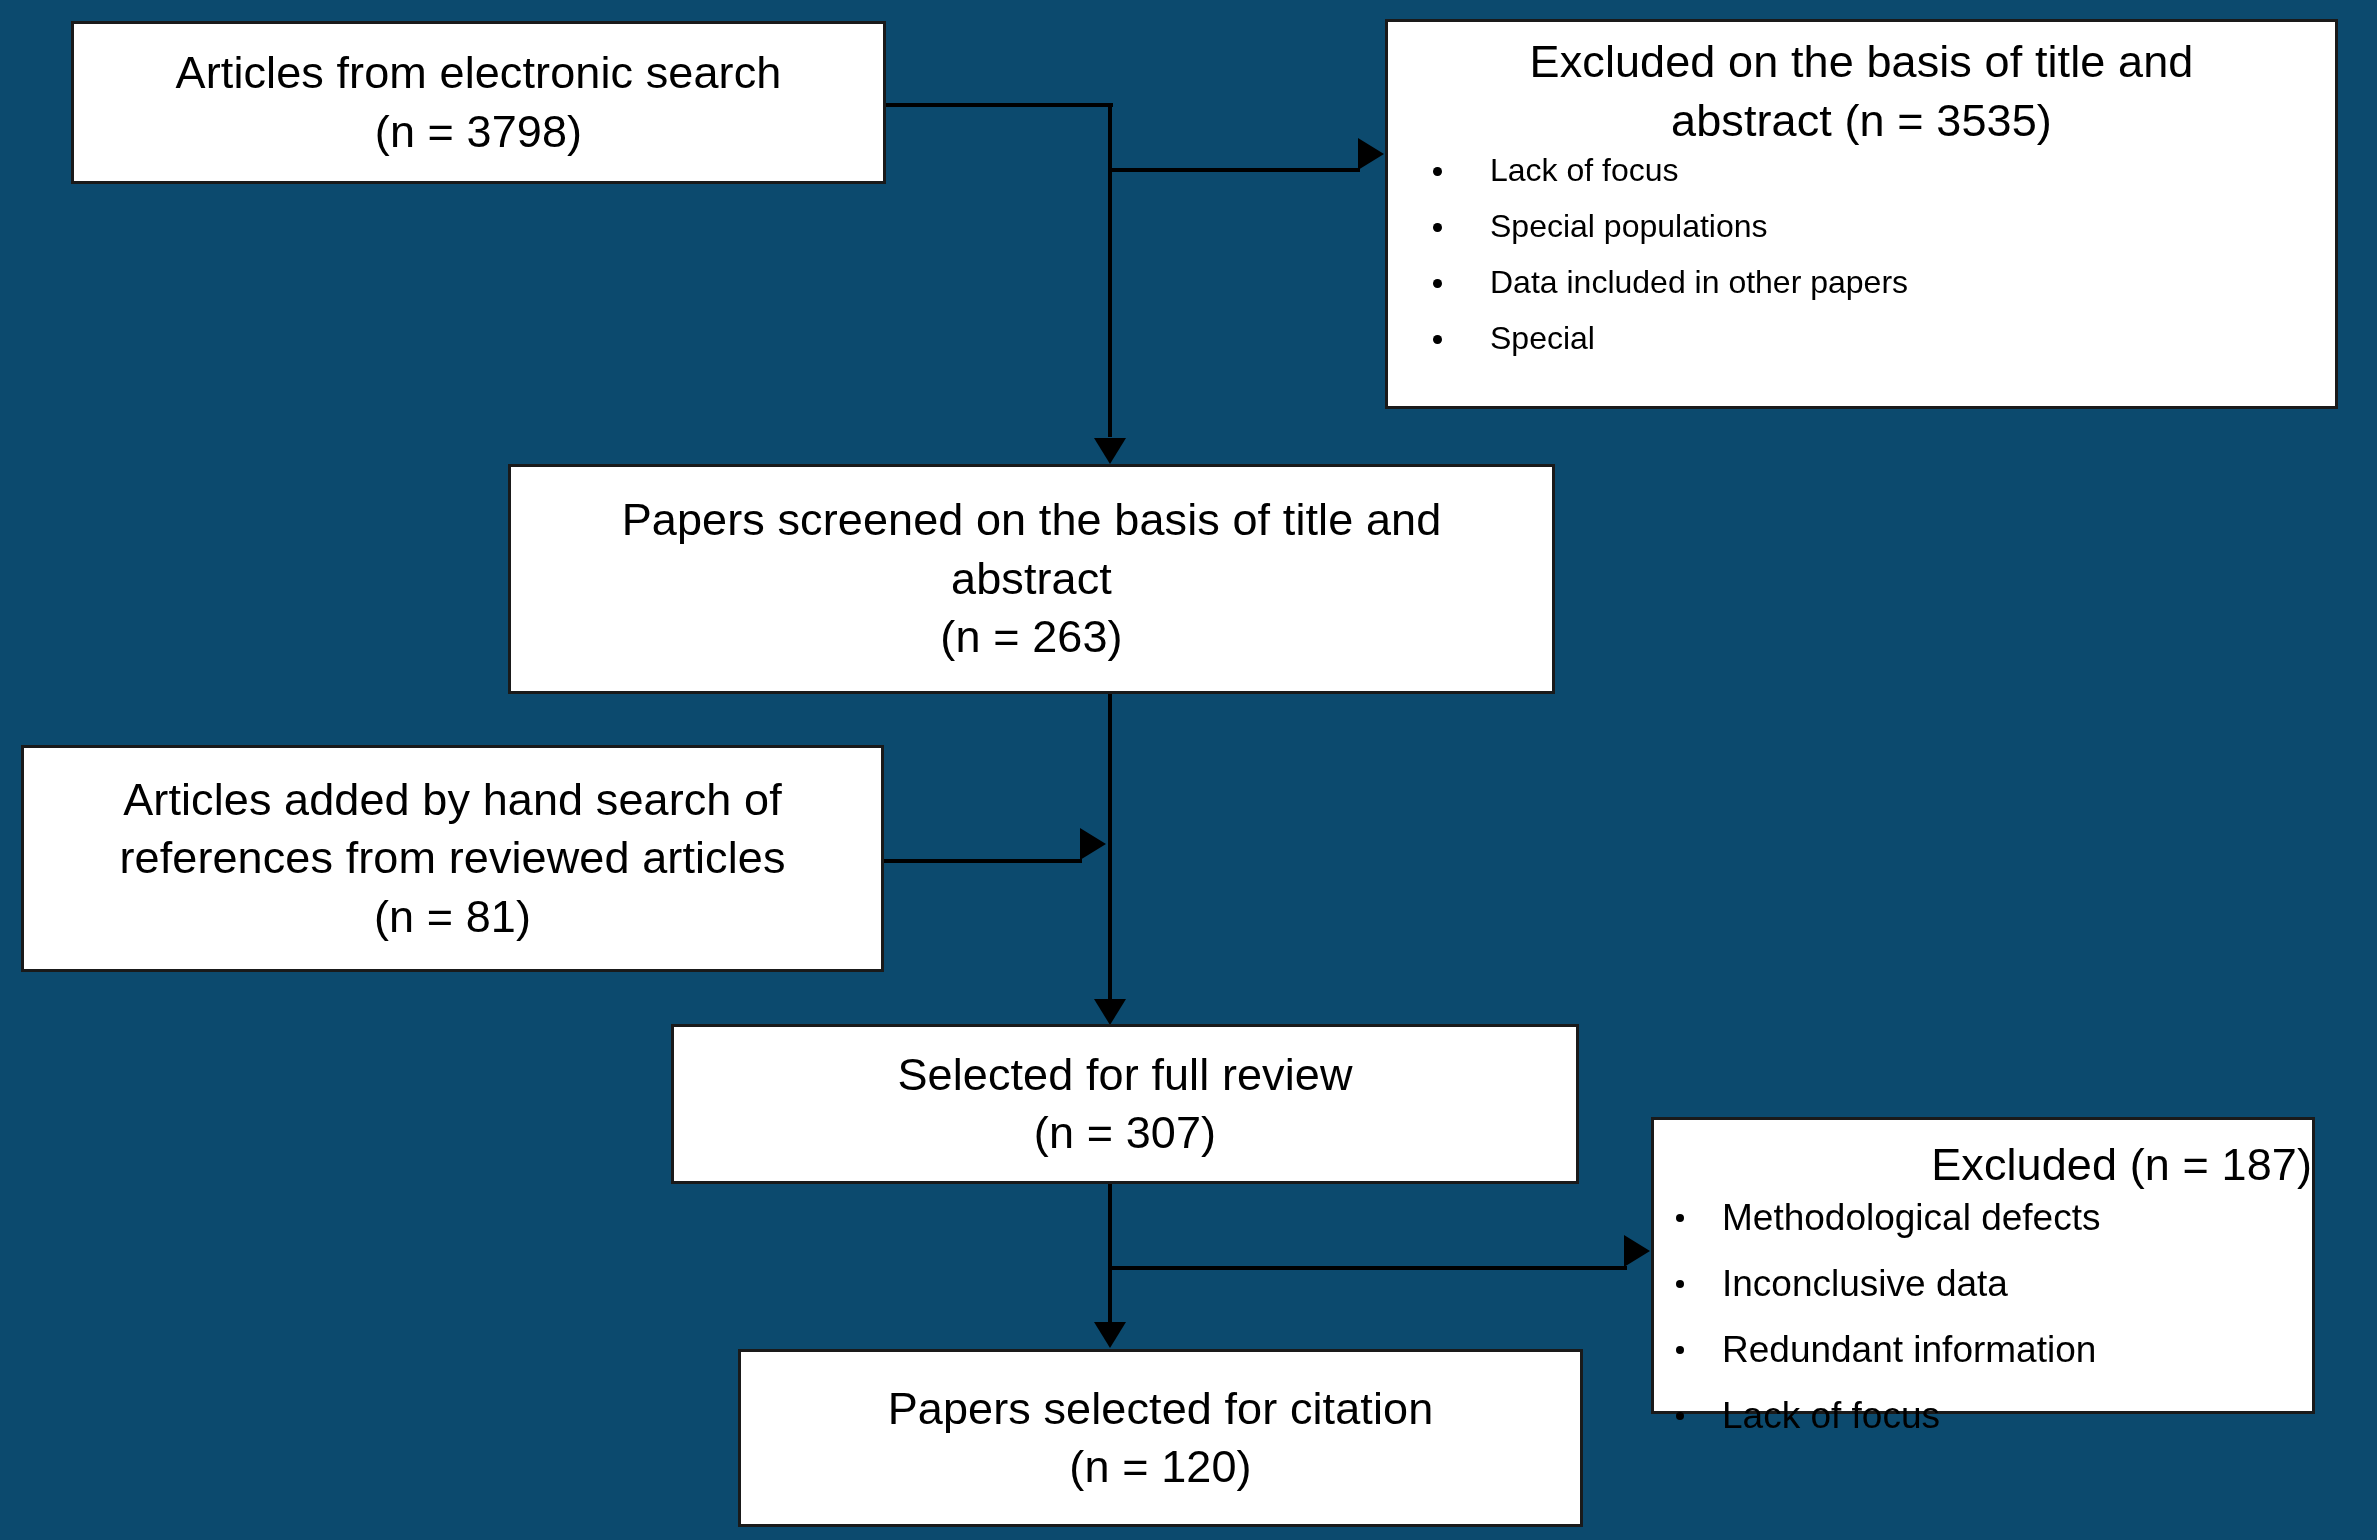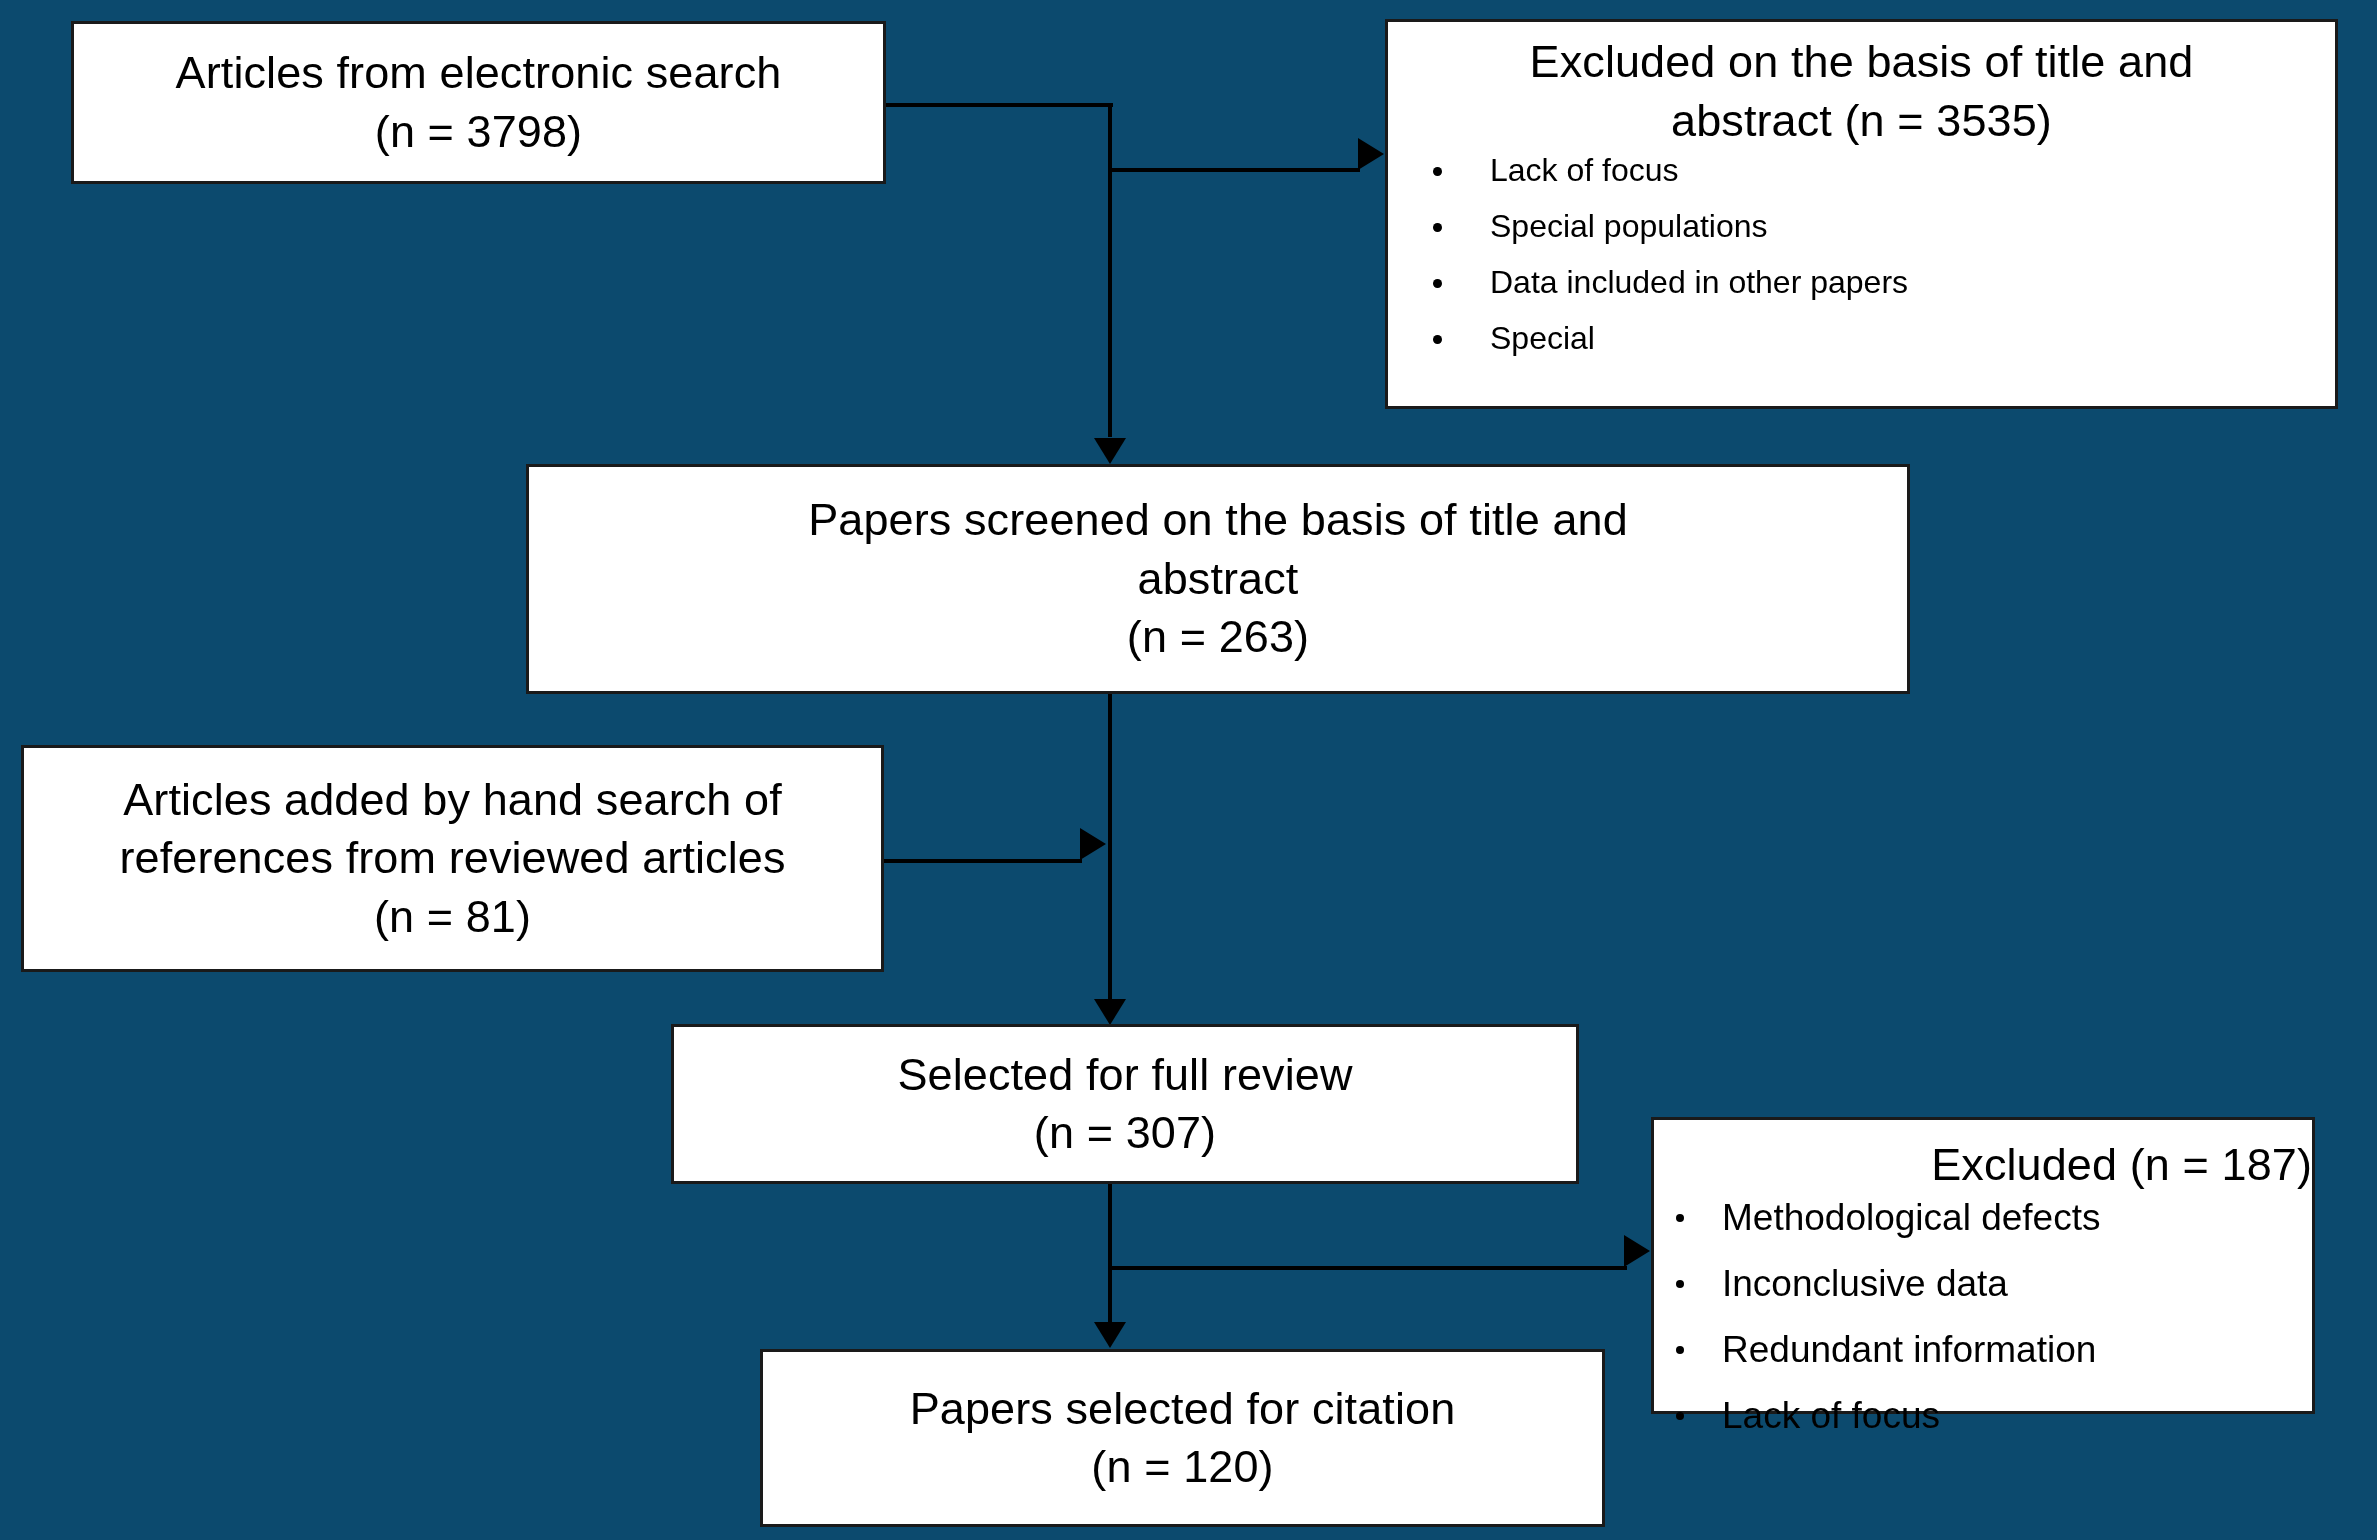--- a/index.html
+++ b/index.html
@@ -152,21 +152,21 @@
       <span class="line">abstract (n = 3535)</span>
     </div>
     <ul class="bullets">
       <li>Lack of focus</li>
       <li>Special populations</li>
       <li>Data included in other papers</li>
       <li>Special</li>
     </ul>
   </div>
 
-  <div class="node" id="node-papers-screened" style="left:526px; top:464px; width:1384px; height:230px;">
+  <div class="node" id="node-papers-screened" style="left:508px; top:464px; width:1047px; height:230px;">
     <span class="line">Papers screened on the basis of title and</span>
     <span class="line">abstract</span>
     <span class="line">(n = 263)</span>
   </div>
 
   <div class="node" id="node-hand-search" style="left:21px; top:745px; width:863px; height:227px;">
     <span class="line">Articles added by hand search of</span>
     <span class="line">references from reviewed articles</span>
     <span class="line">(n = 81)</span>
   </div>
@@ -181,19 +181,19 @@
       <span class="line">Excluded (n = 187)</span>
     </div>
     <ul class="bullets">
       <li>Methodological defects</li>
       <li>Inconclusive data</li>
       <li>Redundant information</li>
       <li>Lack of focus</li>
     </ul>
   </div>
 
-  <div class="node" id="node-papers-cited" style="left:738px; top:1349px; width:845px; height:178px;margin-left:22px;">
+  <div class="node" id="node-papers-cited" style="left:738px; top:1349px; width:845px; height:178px;">
     <span class="line">Papers selected for citation</span>
     <span class="line">(n = 120)</span>
   </div>
 
 </div>
 
 
 </body></html>

